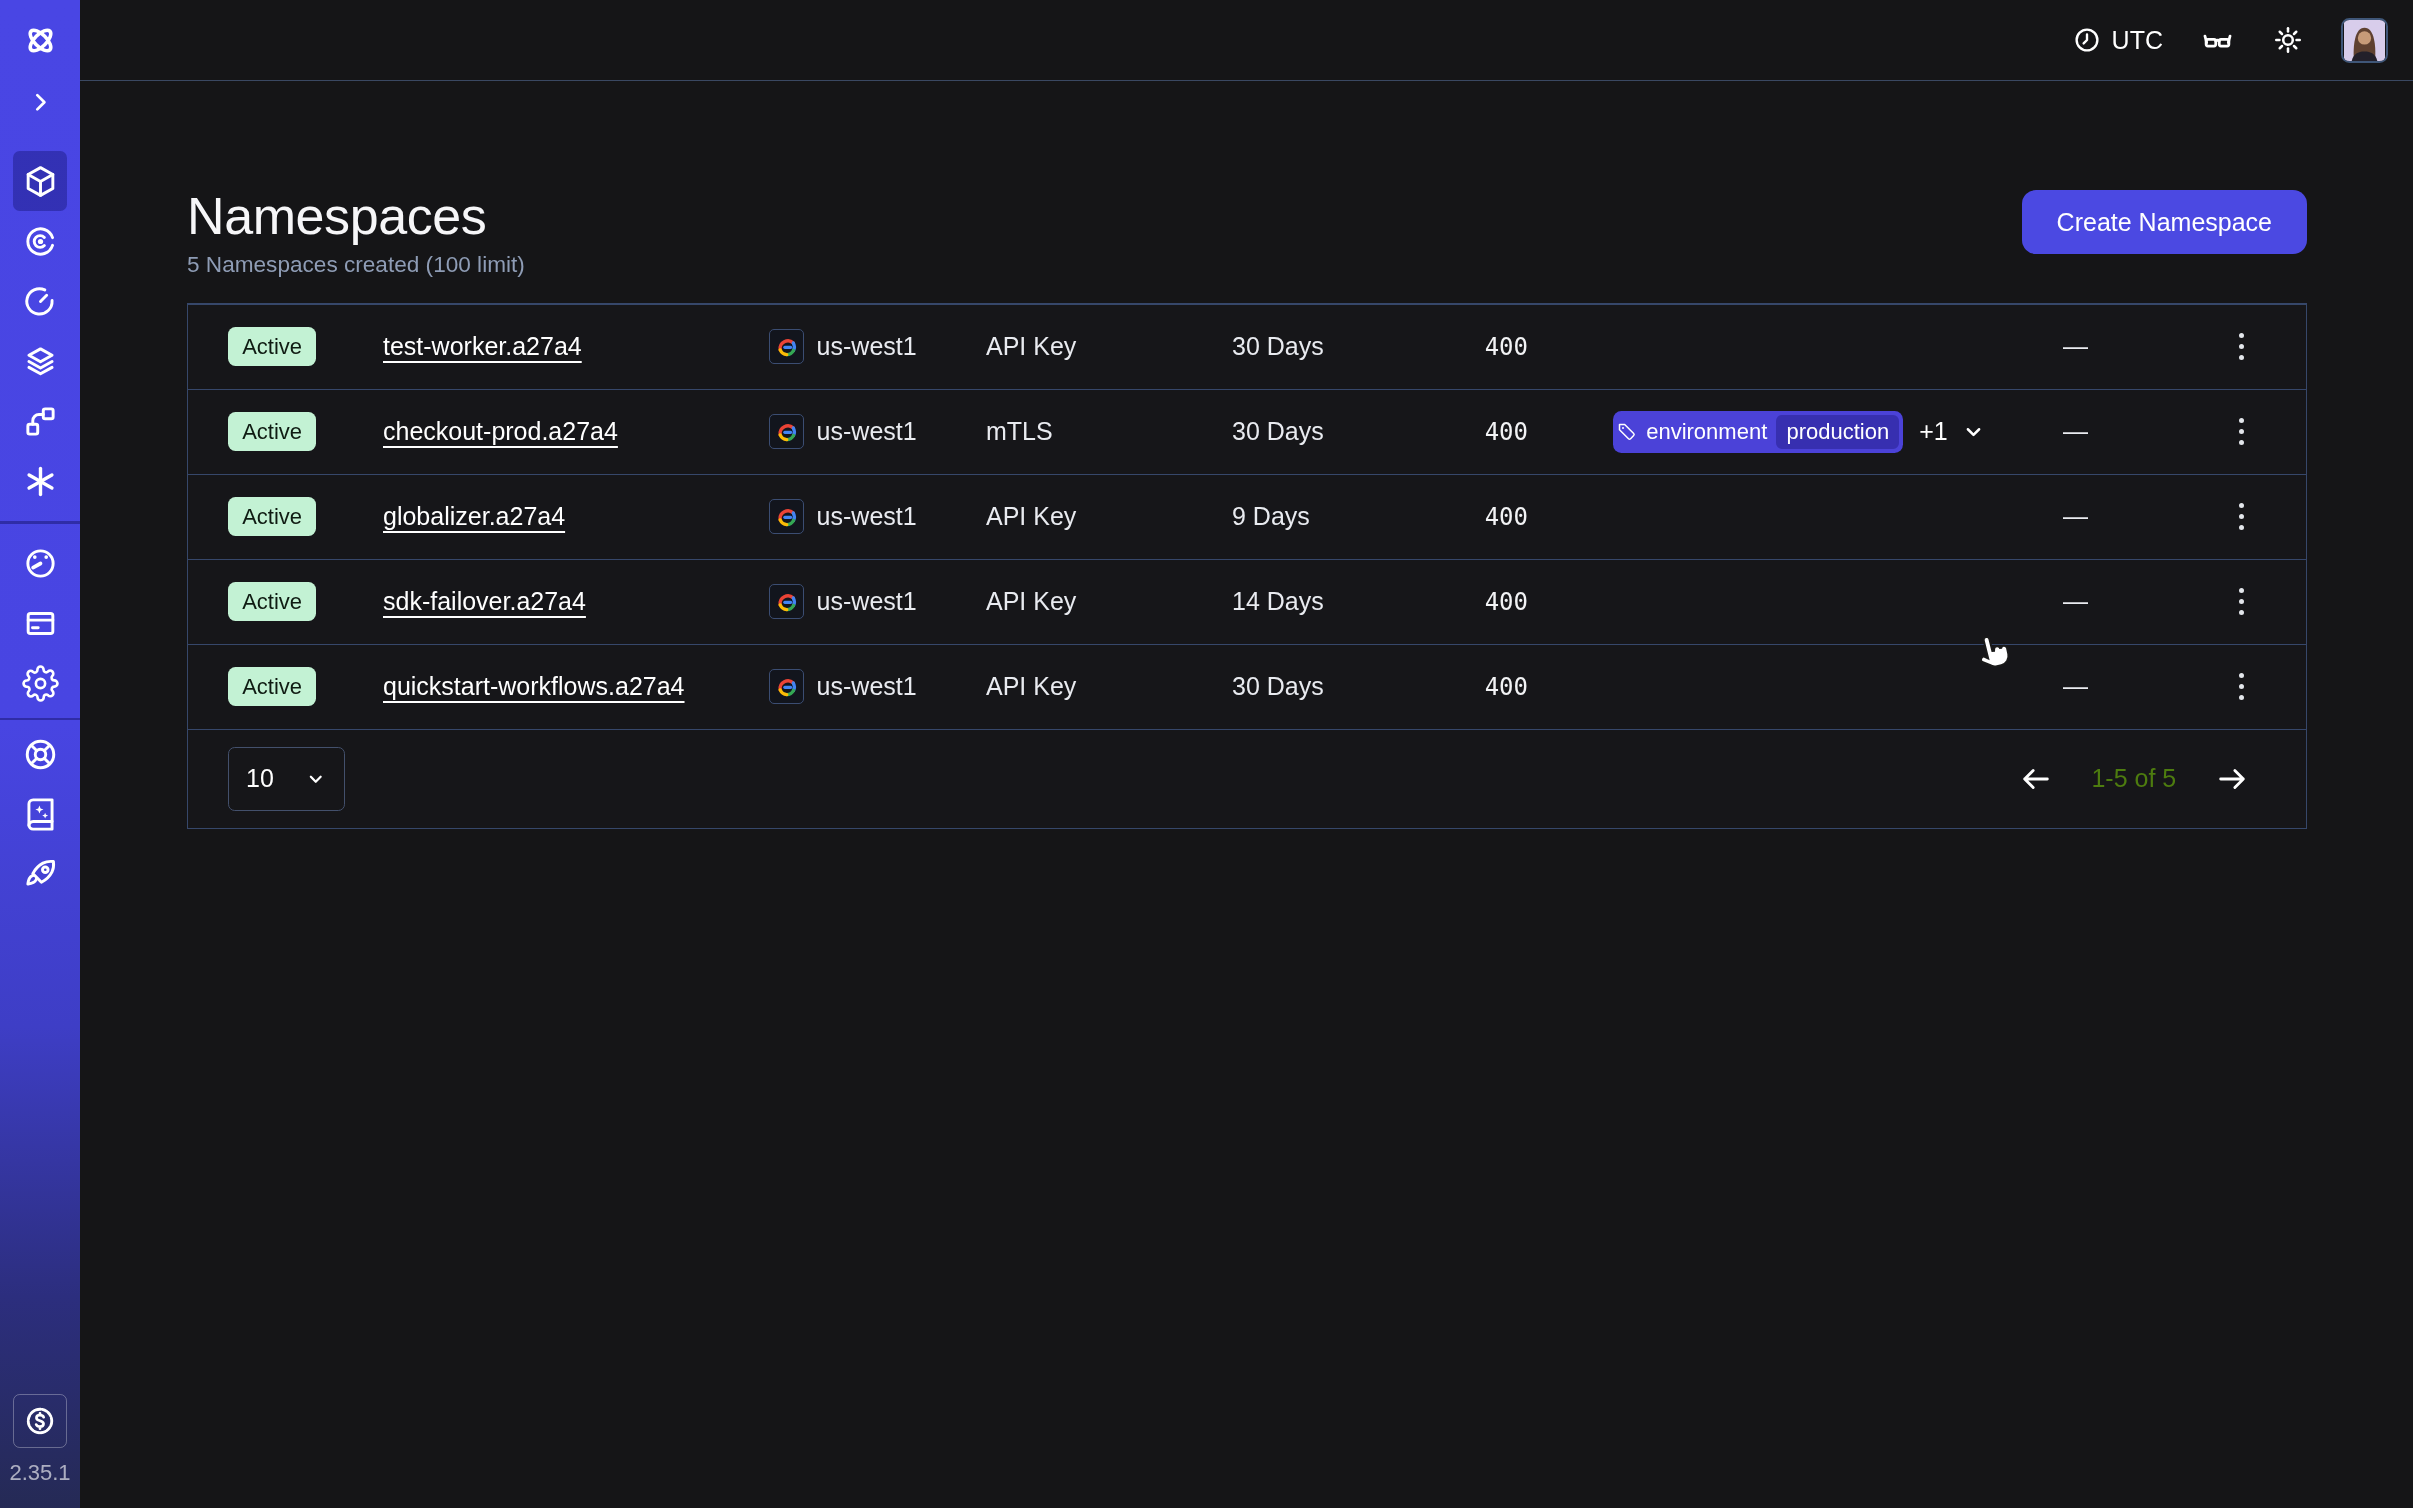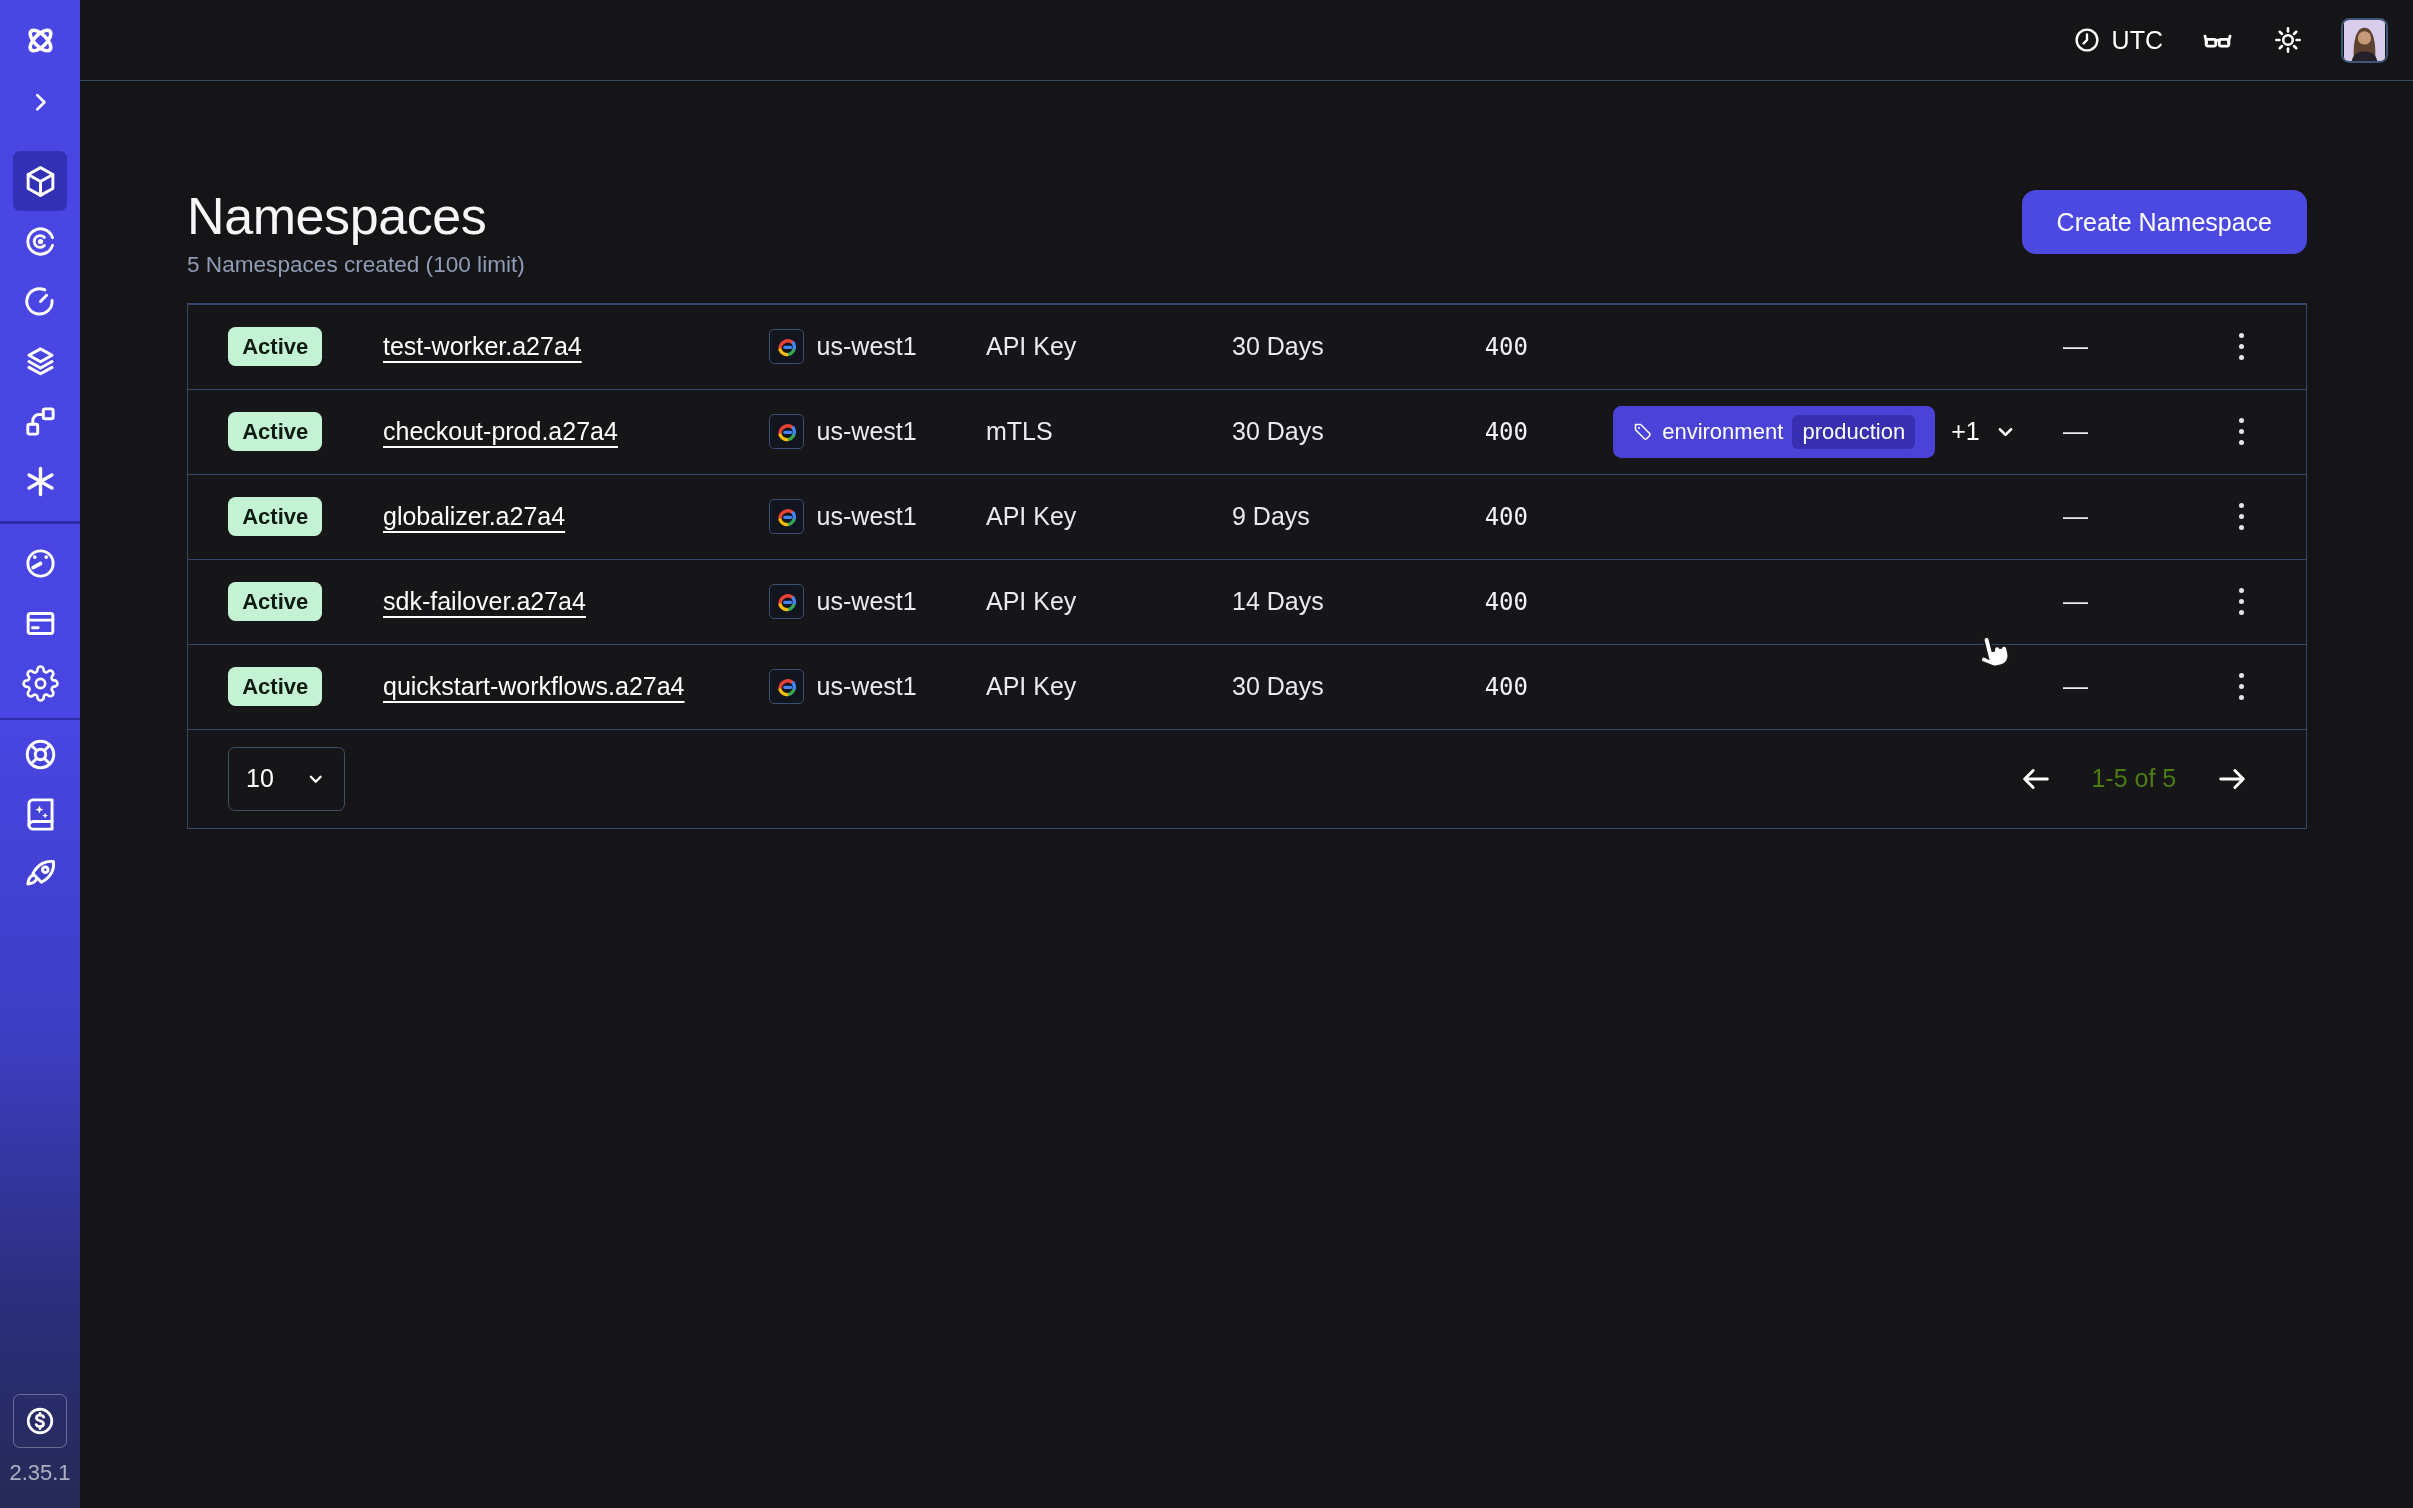--- a/index.html
+++ b/index.html
@@ -67,26 +67,26 @@
   .table { margin-top:25px; border:1.7px solid #36476a; }
   .trow {
     display:grid;
     grid-template-columns:155px 386px 217px 246px 193px 103px 535px 147px 1fr;
     align-items:center; padding:0 34px 0 40px;
   }
   .thead { height:79px; background:#28395f; font-size:24px; font-weight:500; color:#fff; }
   .tbody-row { height:85px; border-top:1.7px solid #36476a; background:#161619; font-size:25px; }
   .col-aps { text-align:right; }
   .col-tags { padding-left:85px; display:flex; align-items:center; }
-  .badge { display:inline-block; background:#c3f2d4; color:#0f1b12; font-size:22px; padding:6.7px 14.2px; border-radius:7.5px;font-weight:bold; }
+  .badge { display:inline-block; background:#c3f2d4; color:#0f1b12; font-size:22px; padding:6.7px 14.2px; border-radius:7.5px; }
   .ns-link { color:#fff; text-decoration:underline; text-underline-offset:5.9px; text-decoration-thickness:1.7px; cursor:pointer;text-align:right; }
   .region-cell { display:flex; align-items:center; gap:12.6px; }
   .gcp-box { width:35px; height:35px; border:1.7px solid #3b4d72; border-radius:5px; background:#12151d; display:flex; align-items:center; justify-content:center; }
   .mono { font-family:"DejaVu Sans Mono", monospace; font-size:24px; color:#f2f3f5; }
-  .tag-chip { display:inline-flex; align-items:center; gap:9.2px; height:52px; padding:0 20px; background:#4b42d8; border-radius:8.4px; cursor:pointer; }
+  .tag-chip { display:inline-flex; align-items:center; gap:9.2px; height:42px; padding:0 4px; background:#4b42d8; border-radius:8.4px; cursor:pointer; }
   .tag-key { font-size:22px; color:#fff; }
   .tag-val { background:#372fb0; border-radius:5.9px; padding:4.2px 10px; font-size:22px; color:#fff; }
   .tag-more { margin-left:16px; font-size:25px; color:#fff; }
   .tags-chevron { margin-left:12.6px; cursor:pointer; }
   .kebab-cell { display:flex; justify-content:center; }
   .kebab { background:none; border:none; cursor:pointer; display:flex; flex-direction:column; align-items:center; gap:5.9px; padding:6.7px; }
   .kebab i { width:5px; height:5px; border-radius:50%; background:#e3e6eb; }
 
   .tfoot { height:99px; border-top:1.7px solid #36476a; display:flex; align-items:center; justify-content:space-between; padding:0 54px 0 40px; background:#161619; }
   .size-select { width:117px; height:64px; border:1.7px solid #43506c; border-radius:6.7px; background:none; color:#fff; font-size:25px; font-family:inherit; display:flex; align-items:center; justify-content:space-between; padding:0 17px; cursor:pointer; }

